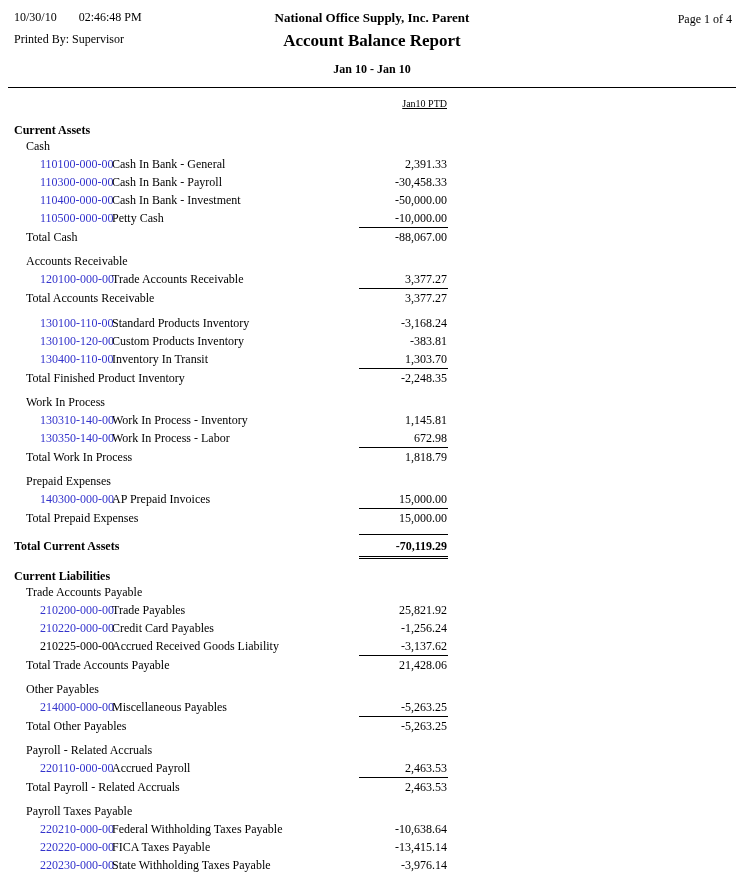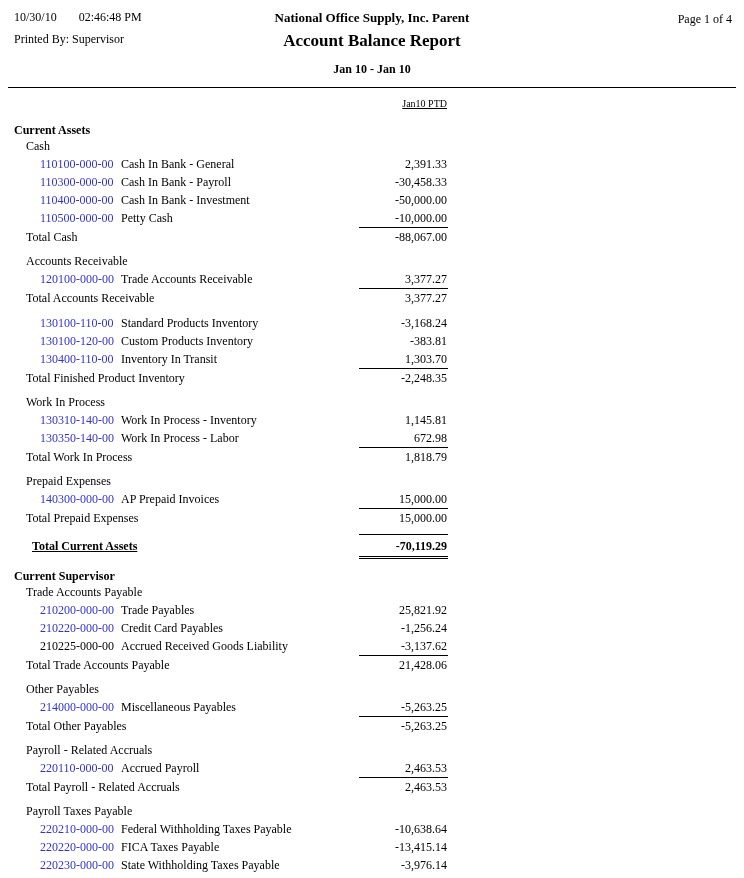--- a/index.html
+++ b/index.html
@@ -19,23 +19,23 @@
   .report-body{position:absolute;top:120px;left:0;width:744px;font-size:12px;}
   .row{position:relative;height:18px;line-height:18px;}
   .row.section{height:16px;line-height:16px;font-weight:bold;margin-top:2px;}
   .row.group{height:17px;line-height:17px;padding-left:48px;}
   .row.total{height:20px;line-height:20px;}
   .row.grand_total{height:26px;line-height:24px;font-weight:bold;}
   .row.spacer{height:6px;}
   .lbl-section{position:absolute;left:14px;}
   .lbl-group{position:absolute;left:26px;}
   .lbl-total{position:absolute;left:26px;}
-  .lbl-grand{position:absolute;left:32px;text-decoration:underline;}
+  .lbl-grand{position:absolute;left:14px;}
   .acct-num{position:absolute;left:40px;cursor:pointer;}
-  .acct-desc{position:absolute;left:121px;}
+  .acct-desc{position:absolute;left:112px;}
   .amount{position:absolute;left:307px;width:140px;text-align:right;}
   .rule-top{position:absolute;left:359px;width:89px;top:0;border-top:1px solid #000;}
   .rule-dbl{position:absolute;left:359px;width:89px;bottom:1px;border-bottom:3px double #000;}
 </style>
 </head>
 <body>
 
 <div class="page">
 
   <div class="hdr-left">
@@ -159,21 +159,21 @@
       </div>
       <div class="row spacer"></div>
       <div class="row grand_total">
         <span class="lbl-grand">Total Current Assets</span>
         <span class="amount">-70,119.29</span>
         <span class="rule-top"></span>
         <span class="rule-dbl"></span>
       </div>
       <div class="row spacer"></div>
       <div class="row section">
-        <span class="lbl-section">Current Supervisor</span>
+        <span class="lbl-section">Current Liabilities</span>
       </div>
       <div class="row group">
         <span class="lbl-group">Trade Accounts Payable</span>
       </div>
       <div class="row account">
         <span class="acct-num" style="color: rgb(51, 51, 204);">210200-000-00</span>
         <span class="acct-desc">Trade Payables</span>
         <span class="amount">25,821.92</span>
       </div>
       <div class="row account">

